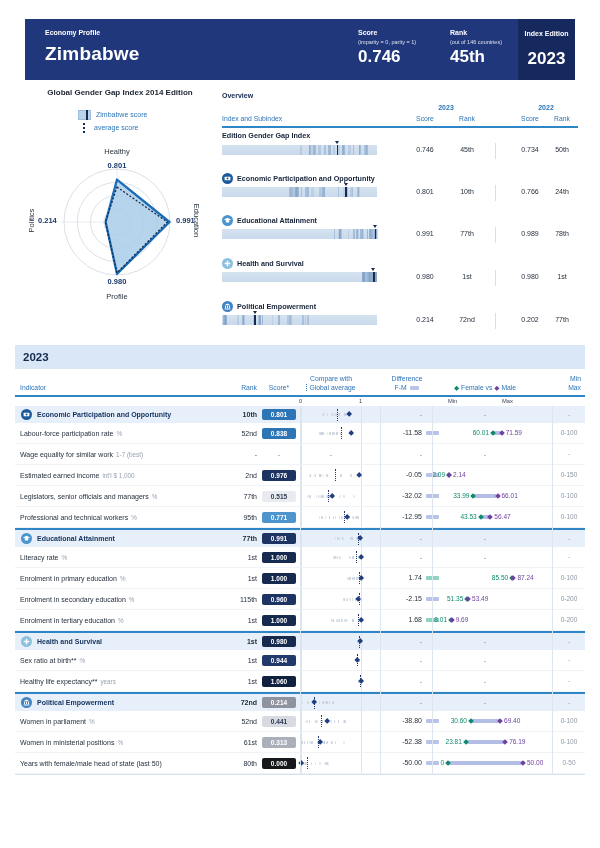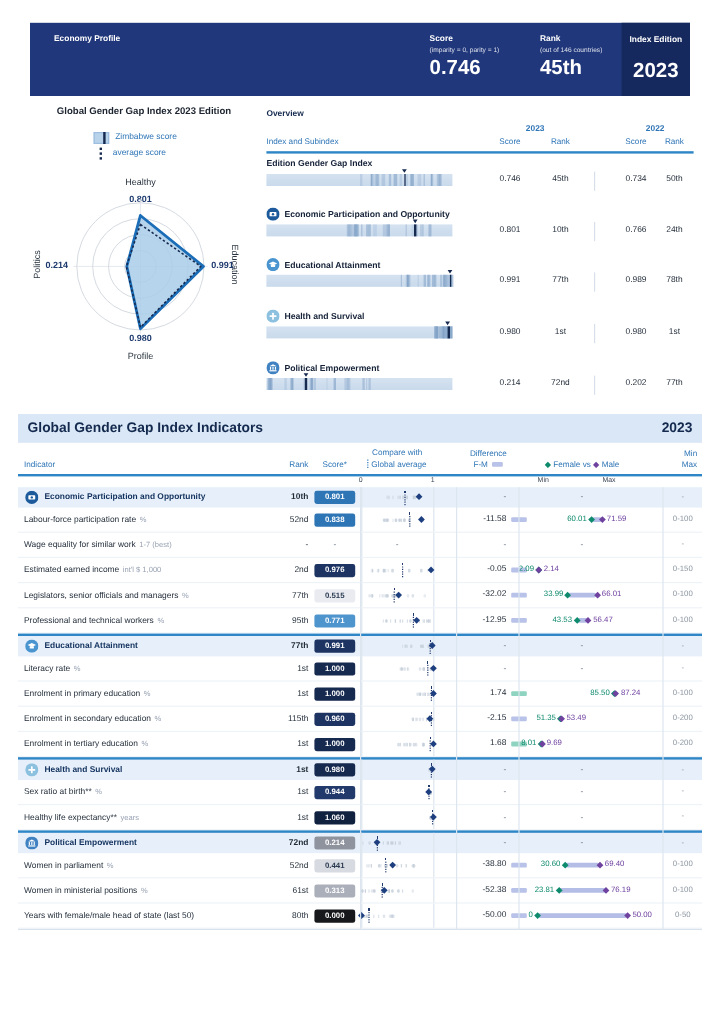--- a/index.html
+++ b/index.html
@@ -83,36 +83,37 @@
   .dash{color:#6b7280;font-size:7px;}
   .cicon{display:inline-block;flex:0 0 auto;}
 </style>
 </head>
 <body>
 
 <div class="page">
 
   <div class="banner">
     <div class="eyebrow">Economy Profile</div>
+    <div class="country">Zimbabwe</div>
 
     <div class="ban-label" style="left:333px;top:10px;">Score</div>
     <div class="ban-note" style="left:333px;top:20px;">(imparity = 0, parity = 1)</div>
     <div class="ban-value" style="left:333px;top:28px;">0.746</div>
 
     <div class="ban-label" style="left:425px;top:10px;">Rank</div>
     <div class="ban-note" style="left:425px;top:20px;">(out of 146 countries)</div>
     <div class="ban-value" style="left:425px;top:28px;">45th</div>
 
     <div class="edition">
       <div class="ban-label">Index Edition</div>
       <div class="ban-value">2023</div>
     </div>
   </div>
 
-  <div class="radar-title">Global Gender Gap Index 2023 Edition</div>
+  <div class="radar-title">Global Gender Gap Index 2014 Edition</div>
 
   <div class="legend">
     <div class="legend-row">
       <span class="sw-area">
           <i></i>
         </span>
       <span>Zimbabwe score</span>
     </div>
     <div class="legend-row">
       <span class="sw-dot">
@@ -343,21 +344,20 @@
           <div class="ov-val" style="left: 223px;">72nd</div>
           <div class="ov-val" style="left: 286px;">0.202</div>
           <div class="ov-val" style="left: 318px;">77th</div>
           <div class="ov-div" style="left: 273px;"></div>
         </div>
       </div>
   </div>
 
   <div class="indicators">
     <div class="ind-titlebar">
-      <span class="t">Global Gender Gap Index Indicators</span>
       <span class="t">2023</span>
     </div>
 
     <div class="ind-header">
       <span class="ih" style="left:5px;">Indicator</span>
       <span class="ih" style="left:202px;width:40px;text-align:right;">Rank</span>
       <span class="ih" style="left:247px;width:34px;text-align:center;">Score*</span>
       <span class="ih" style="left:276px;width:80px;text-align:center;">
         <span>Compare with</span><br>
         <span style="display:inline-block;height:7px;border-left:1.5px dotted #2e75b6;margin-right:2px;vertical-align:-1px;"></span><span>Global average</span>

